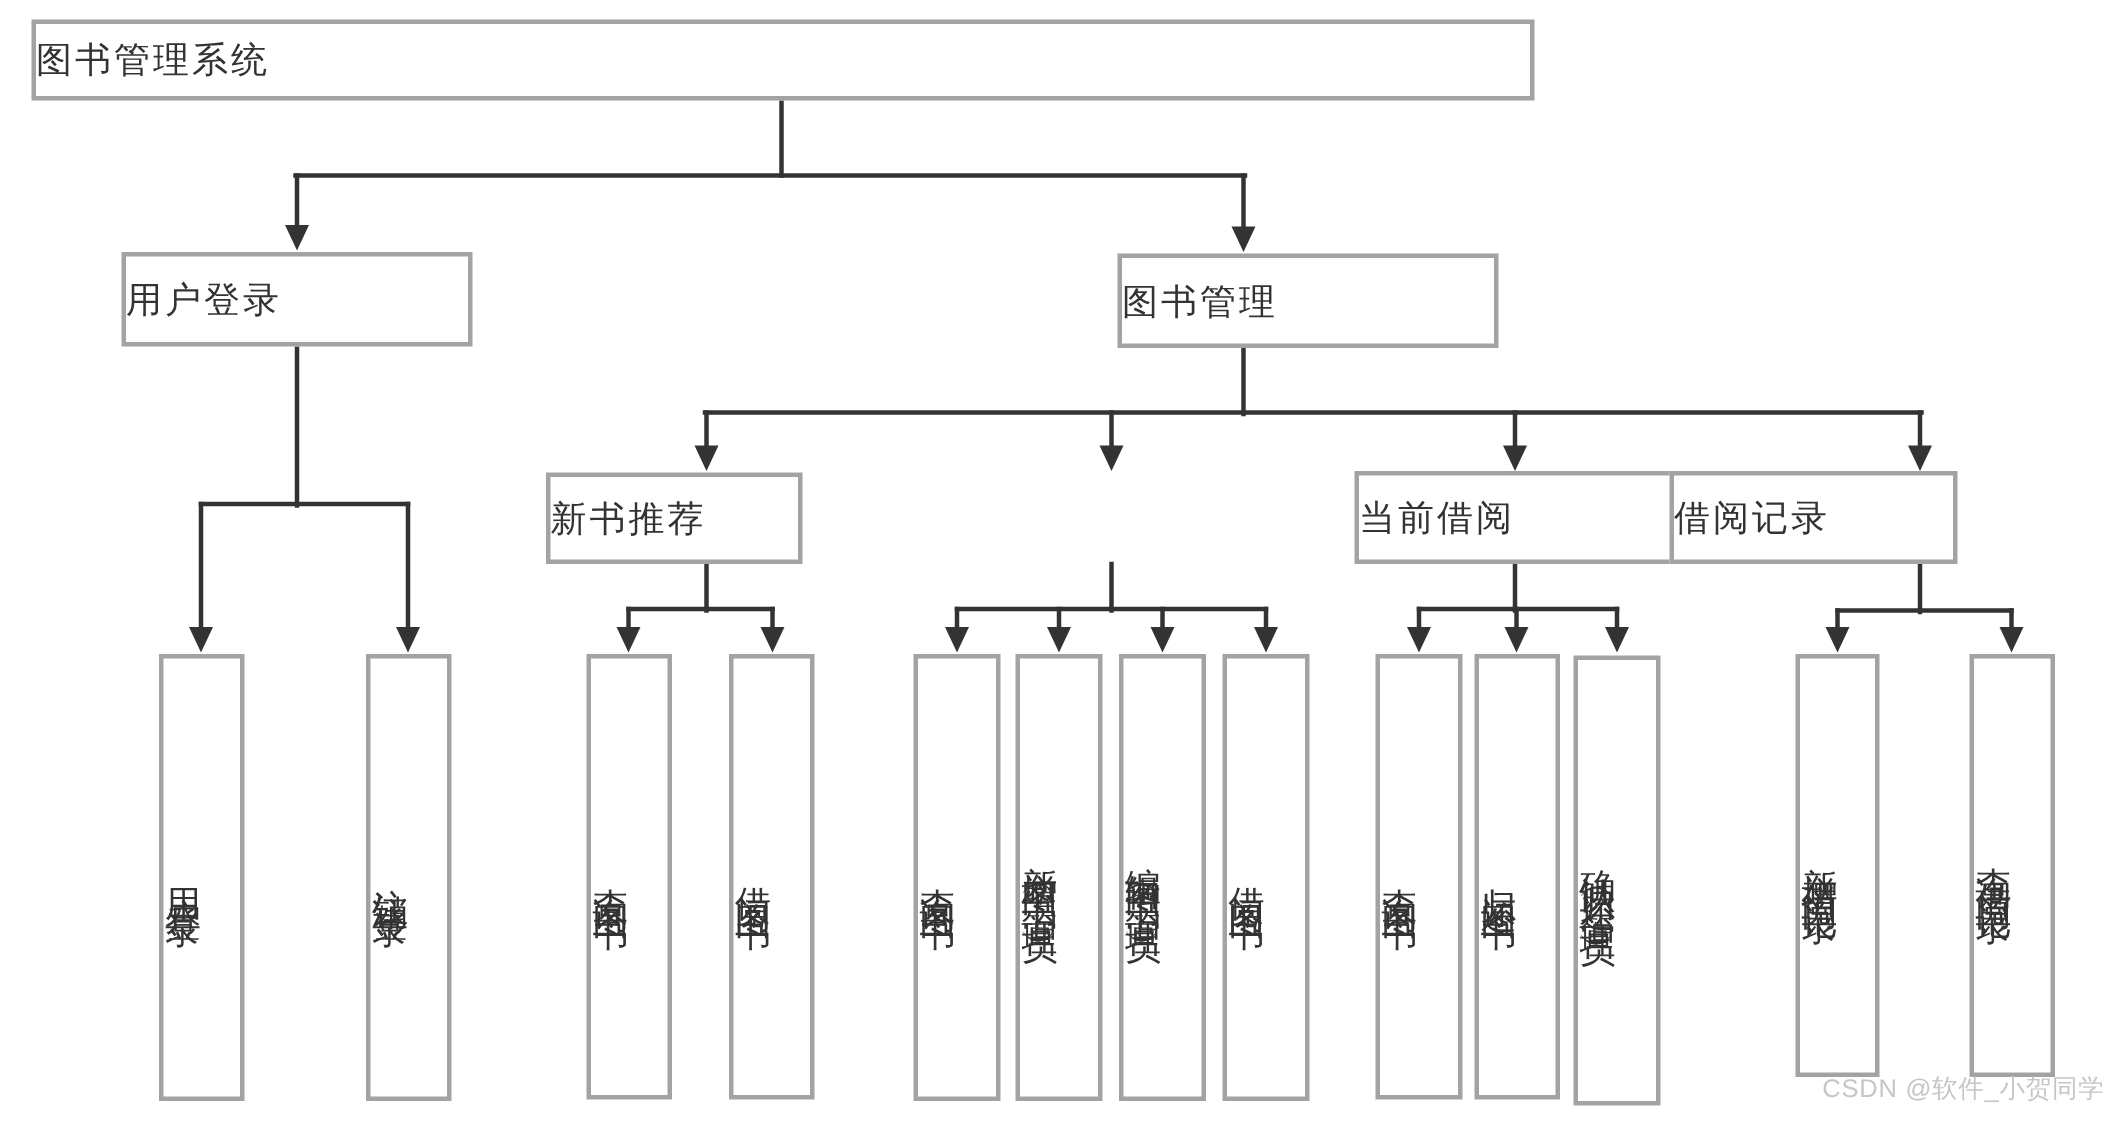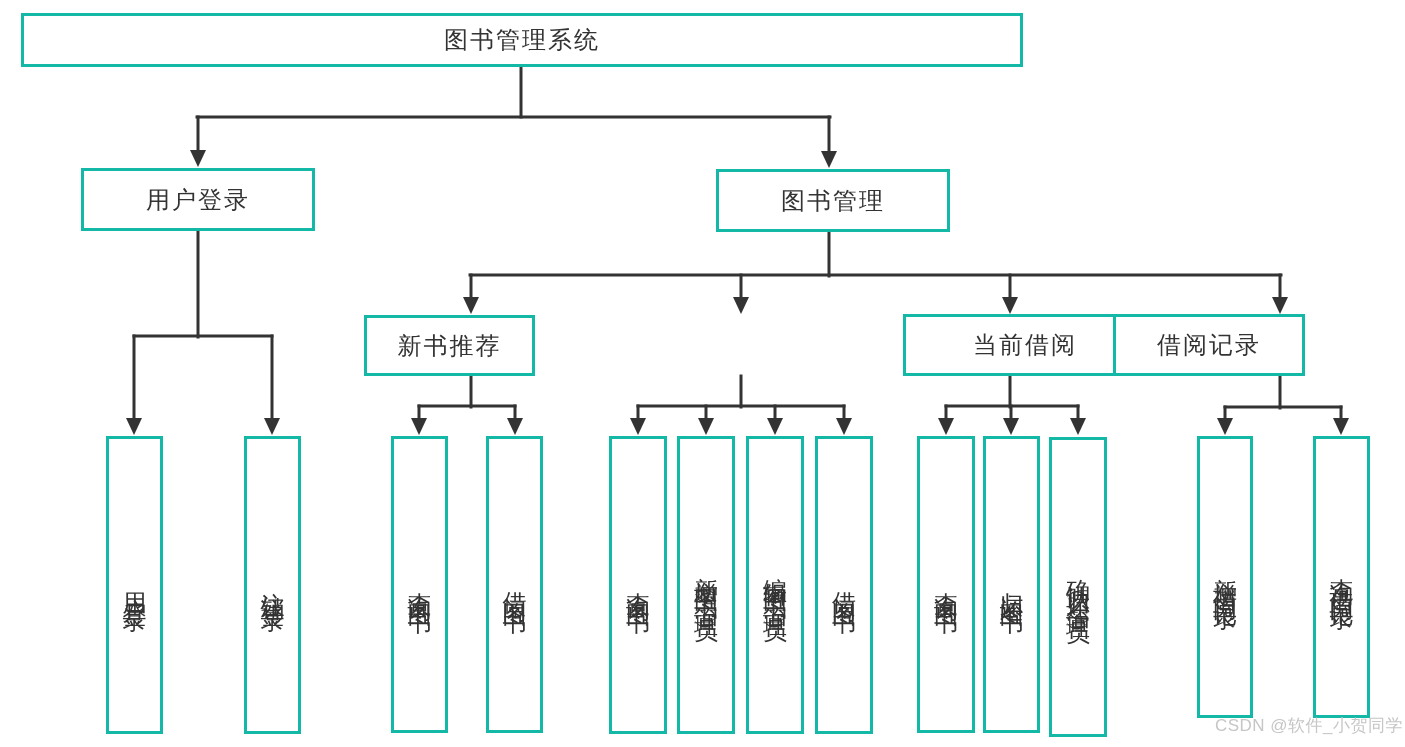--- a/index.html
+++ b/index.html
@@ -8,26 +8,25 @@
     width: 1405px;
     height: 747px;
     background: #ffffff;
     font-family: "Liberation Sans", sans-serif;
     overflow: hidden;
   }
   .wires { position: absolute; left: 0; top: 0; z-index: 0; }
   .node {
     position: absolute;
     box-sizing: border-box;
-    border: 3px solid #14b8a6;
+    border: 3px solid #a3a3a3;
     background: #ffffff;
     color: #333333;
     display: flex;
     align-items: center;
-    justify-content: center;
     z-index: 1;
   }
   .h-node span {
     font-size: 24px;
     letter-spacing: 2px;
     white-space: nowrap;
   }
   .v-node span {
     writing-mode: vertical-rl;
     text-orientation: mixed;
@@ -116,21 +115,21 @@
     </g>
   </svg>
 
   <div class="node h-node" style="left:21px;top:13px;width:1002px;height:54px">
     <span>图书管理系统</span>
   </div>
 
   <div class="node h-node" style="left:81px;top:168px;width:234px;height:63px">
     <span>用户登录</span>
   </div>
-  <div class="node h-node" style="left:716px;top:169px;width:234px;height:63px">
+  <div class="node h-node" style="left:745px;top:169px;width:254px;height:63px">
     <span>图书管理</span>
   </div>
 
   <div class="node h-node" style="left:364px;top:315px;width:171px;height:61px">
     <span>新书推荐</span>
   </div>
   <div class="node h-node" style="left:903px;top:314px;width:244px;height:62px">
     <span>当前借阅</span>
   </div>
   <div class="node h-node" style="left:1113px;top:314px;width:192px;height:62px">

